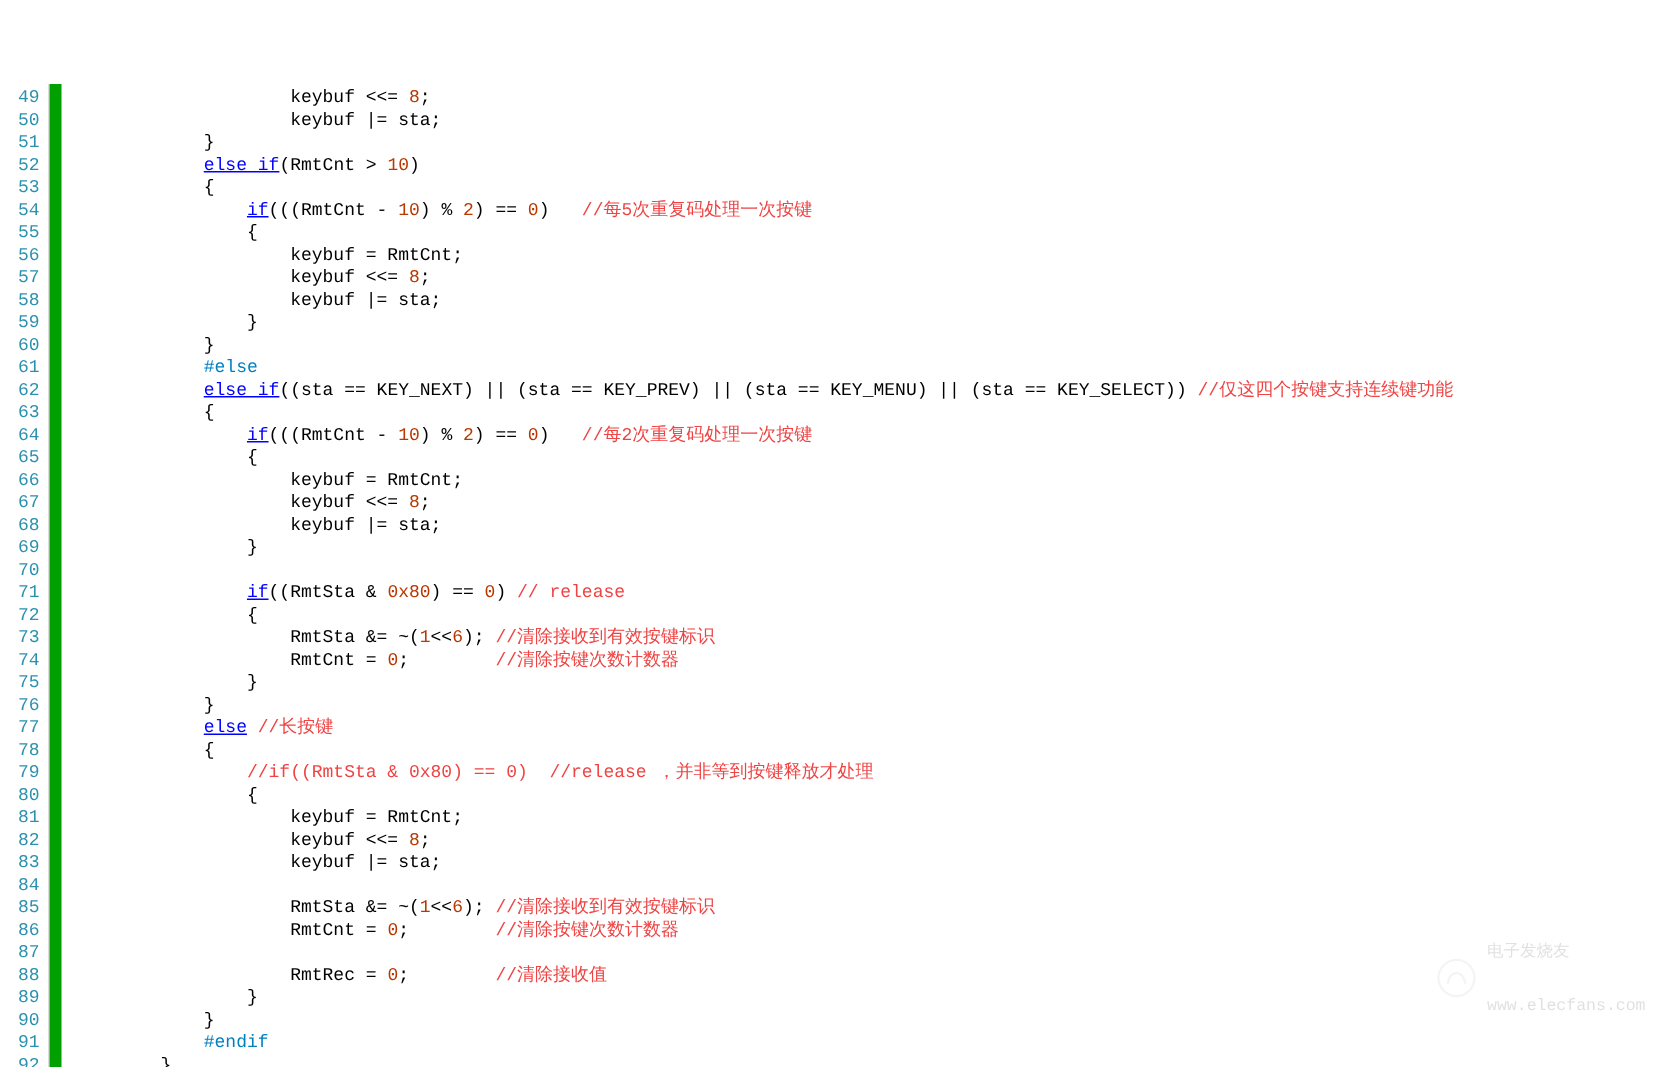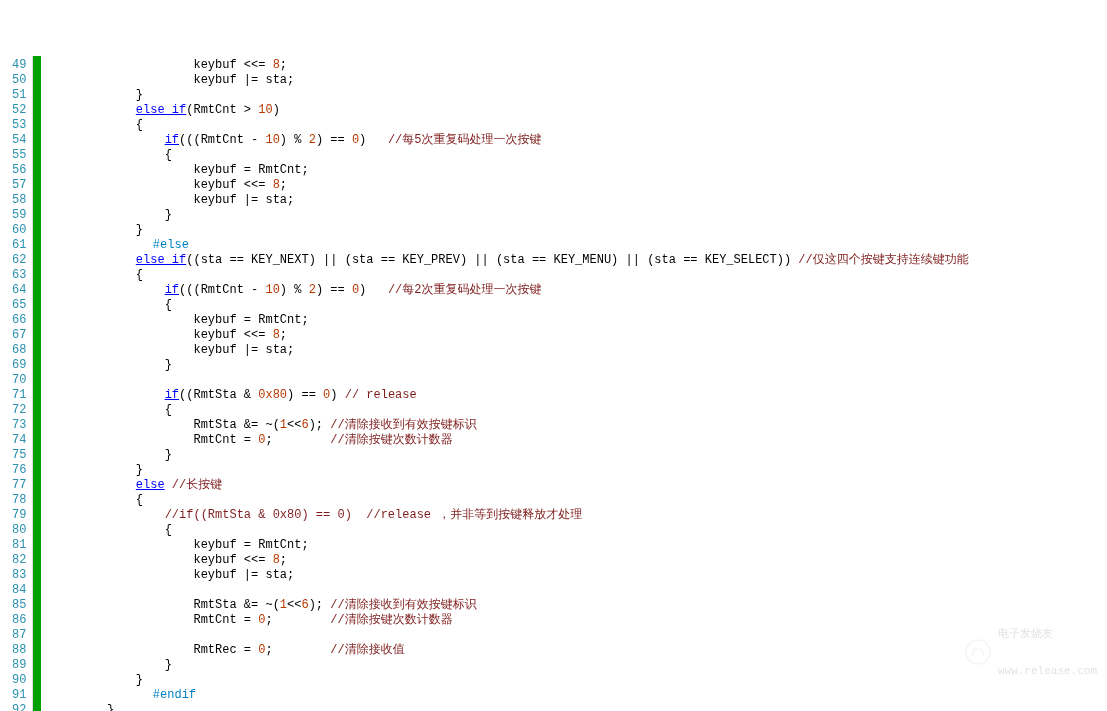--- a/index.html
+++ b/index.html
@@ -4,22 +4,22 @@
 <style>
 * { margin: 0; padding: 0; box-sizing: border-box; }
 body { font-family: "Consolas", "Courier New", monospace; font-size: 12px; background: #fff; white-space: pre; }
 .container { display: flex; }
 .gutter { background: #fff; color: #2b91af; text-align: right; padding: 2px 6px 2px 12px; user-select: none; border-right: 1px solid #ddd; }
 .margin { width: 8px; background: #00a000; }
 .code { padding: 2px 0 2px 8px; flex: 1; }
 .line { height: 15px; line-height: 15px; }
 .k { color: #0000ff; text-decoration: underline; }
 .n { color: #b83800; }
-.c { color: #7f1d1d; }
-.s { color: #0080c0; margin-left: 17px; }
+.c { color: #ef4444; }
+.s { color: #0080c0; }
 .wm { position: absolute; right: 10px; bottom: 10px; opacity: 0.25; font-size: 11px; color: #888; user-select: none; display: flex; align-items: center; gap: 6px; }
 .wm svg { opacity: 0.5; }
 </style>
 </head>
 <body>
 
 
 
 <div class="container">
   <div class="gutter" id="gutter"><div class="line">49</div><div class="line">50</div><div class="line">51</div><div class="line">52</div><div class="line">53</div><div class="line">54</div><div class="line">55</div><div class="line">56</div><div class="line">57</div><div class="line">58</div><div class="line">59</div><div class="line">60</div><div class="line">61</div><div class="line">62</div><div class="line">63</div><div class="line">64</div><div class="line">65</div><div class="line">66</div><div class="line">67</div><div class="line">68</div><div class="line">69</div><div class="line">70</div><div class="line">71</div><div class="line">72</div><div class="line">73</div><div class="line">74</div><div class="line">75</div><div class="line">76</div><div class="line">77</div><div class="line">78</div><div class="line">79</div><div class="line">80</div><div class="line">81</div><div class="line">82</div><div class="line">83</div><div class="line">84</div><div class="line">85</div><div class="line">86</div><div class="line">87</div><div class="line">88</div><div class="line">89</div><div class="line">90</div><div class="line">91</div><div class="line">92</div></div>
@@ -27,18 +27,18 @@
   <div class="code" id="code"><div class="line">                    keybuf &lt;&lt;= <span class="n">8</span>;</div><div class="line">                    keybuf |= sta;</div><div class="line">            }</div><div class="line">            <span class="k">else if</span>(RmtCnt &gt; <span class="n">10</span>)</div><div class="line">            {</div><div class="line">                <span class="k">if</span>(((RmtCnt - <span class="n">10</span>) % <span class="n">2</span>) == <span class="n">0</span>)   <span class="c">//每5次重复码处理一次按键</span></div><div class="line">                {</div><div class="line">                    keybuf = RmtCnt;</div><div class="line">                    keybuf &lt;&lt;= <span class="n">8</span>;</div><div class="line">                    keybuf |= sta;</div><div class="line">                }</div><div class="line">            }</div><div class="line">            <span class="s">#else</span></div><div class="line">            <span class="k">else if</span>((sta == KEY_NEXT) || (sta == KEY_PREV) || (sta == KEY_MENU) || (sta == KEY_SELECT)) <span class="c">//仅这四个按键支持连续键功能</span></div><div class="line">            {</div><div class="line">                <span class="k">if</span>(((RmtCnt - <span class="n">10</span>) % <span class="n">2</span>) == <span class="n">0</span>)   <span class="c">//每2次重复码处理一次按键</span></div><div class="line">                {</div><div class="line">                    keybuf = RmtCnt;</div><div class="line">                    keybuf &lt;&lt;= <span class="n">8</span>;</div><div class="line">                    keybuf |= sta;</div><div class="line">                }</div><div class="line">            </div><div class="line">                <span class="k">if</span>((RmtSta &amp; <span class="n">0x80</span>) == <span class="n">0</span>) <span class="c">// release</span></div><div class="line">                {</div><div class="line">                    RmtSta &amp;= ~(<span class="n">1</span>&lt;&lt;<span class="n">6</span>); <span class="c">//清除接收到有效按键标识</span></div><div class="line">                    RmtCnt = <span class="n">0</span>;        <span class="c">//清除按键次数计数器</span></div><div class="line">                }</div><div class="line">            }</div><div class="line">            <span class="k">else</span> <span class="c">//长按键</span></div><div class="line">            {</div><div class="line">                <span class="c">//if((RmtSta &amp; 0x80) == 0)  //release ，并非等到按键释放才处理</span></div><div class="line">                {</div><div class="line">                    keybuf = RmtCnt;</div><div class="line">                    keybuf &lt;&lt;= <span class="n">8</span>;</div><div class="line">                    keybuf |= sta;</div><div class="line">                    </div><div class="line">                    RmtSta &amp;= ~(<span class="n">1</span>&lt;&lt;<span class="n">6</span>); <span class="c">//清除接收到有效按键标识</span></div><div class="line">                    RmtCnt = <span class="n">0</span>;        <span class="c">//清除按键次数计数器</span></div><div class="line">                    </div><div class="line">                    RmtRec = <span class="n">0</span>;        <span class="c">//清除接收值</span></div><div class="line">                }</div><div class="line">            }</div><div class="line">            <span class="s">#endif</span></div><div class="line">        }</div></div>
 </div>
 
 <div class="wm">
   <svg width="28" height="28" viewBox="0 0 28 28">
       <circle cx="14" cy="14" r="12" fill="none" stroke="#aaa" stroke-width="1.5"></circle>
       <path d="M8 18 C10 8, 18 8, 20 18" fill="none" stroke="#aaa" stroke-width="1.5"></path>
     </svg>
   <div>
     <div>电子发烧友</div>
-    <div>www.release.com</div>
+    <div>www.elecfans.com</div>
   </div>
 </div>
 
 
 
 
 </body></html>

